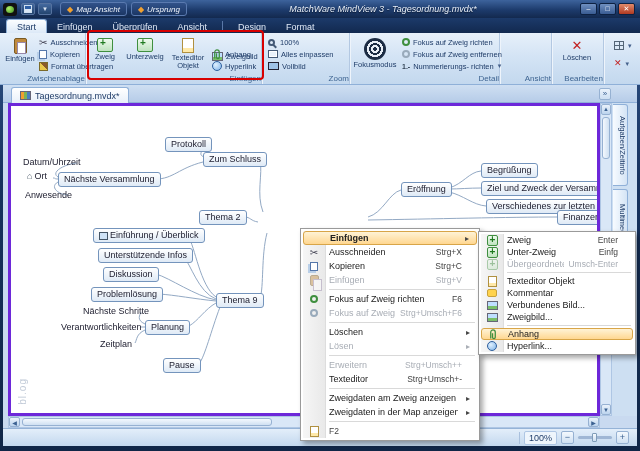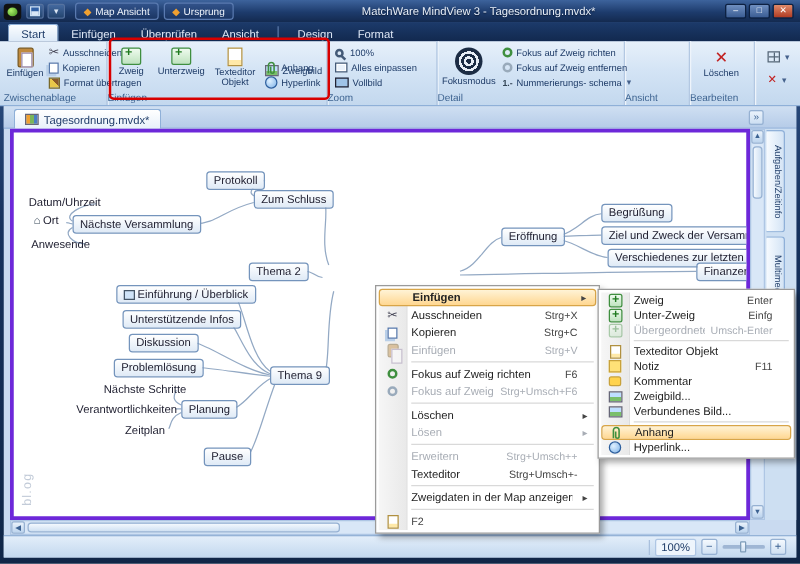--- a/index.html
+++ b/index.html
@@ -2,21 +2,21 @@
 <html><head>
 <meta charset="utf-8">
 <style>
   *{box-sizing:border-box;margin:0;padding:0}
   html,body{width:640px;height:451px}
   body{font-family:"Liberation Sans","DejaVu Sans",sans-serif;font-size:9px;position:relative;overflow:hidden;
        background:linear-gradient(#35598f,#16325e 40%,#102647);}
 
   
   .titlebar{position:absolute;left:0;top:0;width:640px;height:18px;
-    background:linear-gradient(#3d639c,#1d3b6c 55%,#13294e);color:#fff;display:flex;align-items:center;}
+    background:linear-gradient(#3d639c,#1d3b6c 55%,#13294e);color:#fff;display:flex;align-items:center;font-style:italic;}
   .applogo{width:14px;height:13px;margin:0 4px 0 3px;background:#111;border-radius:3px;position:relative}
   .applogo::after{content:"";position:absolute;left:3px;top:3px;width:8px;height:7px;border-radius:50%;
     background:radial-gradient(circle at 35% 35%,#aef06a,#3f8f1f)}
   .qat{display:flex;gap:3px;align-items:center;margin-right:8px}
   .qbtn{width:14px;height:12px;border:1px solid #55729f;border-radius:2px;background:linear-gradient(#44699f,#24456f);
     display:flex;align-items:center;justify-content:center}
   .i-save{width:8px;height:8px;background:#2f5fa5;border:1px solid #cfe0f2;box-shadow:inset 0 -3px 0 #d9e6f5}
   .ddg::after{content:"▾";font-size:7px;color:#dce6f4}
   .tb-tab{display:flex;align-items:center;gap:3px;height:14px;padding:0 6px;margin-right:4px;
     border:1px solid #5a7ab0;border-radius:3px;background:linear-gradient(#31528a,#1b3664);color:#f0f5fc;font-size:8px}
@@ -34,21 +34,21 @@
     padding-left:6px;background:linear-gradient(#1c3a6a,#12294f)}
   .rtab{padding:2px 10px 1px;color:#dfe8f6;font-size:9px}
   .rtab.active{background:linear-gradient(#fbfdff,#dce9f7);color:#1f3c68;border:1px solid #8fb0d8;border-bottom:none;
     border-radius:3px 3px 0 0}
   .tabdiv{width:1px;height:9px;background:#5a78a8;margin:0 5px 3px}
 
   
   .ribbon{position:absolute;left:0;top:33px;width:640px;height:52px;
     background:linear-gradient(#e7f0fa,#d4e4f5 45%,#c3d8ee);border-bottom:1px solid #8fb0d8}
   .grp{position:absolute;top:0;height:51px;border-right:1px solid #b3c8e2;box-shadow:1px 0 0 #eef4fb}
-  .grp-label{position:absolute;left:0;right:0;bottom:1px;text-align:left;font-size:8px;color:#3e6491;white-space:nowrap}
+  .grp-label{position:absolute;left:0;right:0;bottom:1px;text-align:right;font-size:8px;color:#3e6491;white-space:nowrap}
   .rbig{position:absolute;top:2px;display:flex;flex-direction:column;align-items:center;gap:1px;
     padding-top:2px;border:1px solid transparent;border-radius:3px;text-align:center}
   .rbig-label{font-size:7.5px;color:#1f3c68;line-height:8px;white-space:pre-line}
   .rrow{position:absolute;left:0;display:flex;align-items:center;gap:3px;height:12px;padding-left:2px;
     font-size:7.5px;color:#1f3c68;white-space:nowrap}
   .dd::after{content:"▾";font-size:7px;color:#45618c;margin-left:1px}
 
   
   .i{display:inline-block;vertical-align:middle;flex:0 0 auto}
   .i-paste{width:13px;height:16px;background:#c08a3e;border:1px solid #7a5a22;border-radius:2px;position:relative}
@@ -274,21 +274,21 @@
     <div class="rrow" style="left:50px;top:3px">
       <span class="i i-focusb"></span>
       <span>Fokus auf Zweig richten</span>
     </div>
     <div class="rrow" style="left:50px;top:15px">
       <span class="i i-focusb gray"></span>
       <span>Fokus auf Zweig entfernen</span>
     </div>
     <div class="rrow dd" style="left:50px;top:27px">
       <span class="i i-num"></span>
-      <span>Nummerierungs- schema</span>
+      <span>Nummerierungs- richten</span>
     </div>
     <div class="grp-label">Detail</div>
   </div>
 
   <div class="grp" style="left:500px;width:52px">
     <div class="grp-label">Ansicht</div>
   </div>
 
   <div class="grp" style="left:552px;width:52px">
     <div class="rbig" style="left:4px;width:42px">
@@ -516,20 +516,26 @@
   </div>
   <div class="mi">
     <span class="mi-ic"></span>
     <span class="mi-label">Texteditor</span>
     <span class="mi-short">Strg+Umsch+-</span>
       <span class="mi-arrow"></span>
   </div>
   <div class="msep"></div>
   <div class="mi">
     <span class="mi-ic"></span>
+    <span class="mi-label">Zweigdaten am Zweig anzeigen</span>
+    <span class="mi-short"></span>
+    <span class="mi-arrow has"></span>
+  </div>
+  <div class="mi">
+    <span class="mi-ic"></span>
     <span class="mi-label">Zweigdaten in der Map anzeigen</span>
     <span class="mi-short"></span>
     <span class="mi-arrow has"></span>
   </div>
   <div class="msep"></div>
   <div class="mi">
     <span class="mi-ic">
         <span class="i i-doc sm"></span>
       </span>
     <span class="mi-short">F2</span>
@@ -566,47 +572,39 @@
   <div class="mi">
     <span class="mi-ic">
         <span class="i i-doc sm"></span>
       </span>
     <span class="mi-label">Texteditor Objekt</span>
     <span class="mi-short"></span>
       <span class="mi-arrow"></span>
   </div>
   <div class="mi">
     <span class="mi-ic">
-        <span class="i i-note"></span>
-      </span>
-    <span class="mi-label">Notiz</span>
-    <span class="mi-short">F11</span>
-      <span class="mi-arrow"></span>
-  </div>
-  <div class="mi">
-    <span class="mi-ic">
         <span class="i i-comment"></span>
       </span>
     <span class="mi-label">Kommentar</span>
     <span class="mi-short"></span>
       <span class="mi-arrow"></span>
   </div>
   <div class="mi">
     <span class="mi-ic">
         <span class="i i-img"></span>
       </span>
+    <span class="mi-label">Verbundenes Bild...</span>
+    <span class="mi-short"></span>
+      <span class="mi-arrow"></span>
+  </div>
+  <div class="mi">
+    <span class="mi-ic">
+        <span class="i i-img"></span>
+      </span>
     <span class="mi-label">Zweigbild...</span>
-    <span class="mi-short"></span>
-      <span class="mi-arrow"></span>
-  </div>
-  <div class="mi">
-    <span class="mi-ic">
-        <span class="i i-img"></span>
-      </span>
-    <span class="mi-label">Verbundenes Bild...</span>
     <span class="mi-short"></span>
       <span class="mi-arrow"></span>
   </div>
   <div class="msep"></div>
   <div class="mi sel">
     <span class="mi-ic">
         <span class="i i-clip">
           <svg width="10" height="11" viewBox="0 0 11 12">
             <path d="M3 10.5 V3.5 a2.5 2.5 0 0 1 5 0 V9 a1.5 1.5 0 0 1 -3 0 V4.5" fill="none" stroke="#3f8f3f" stroke-width="1.4"></path>
           </svg>

